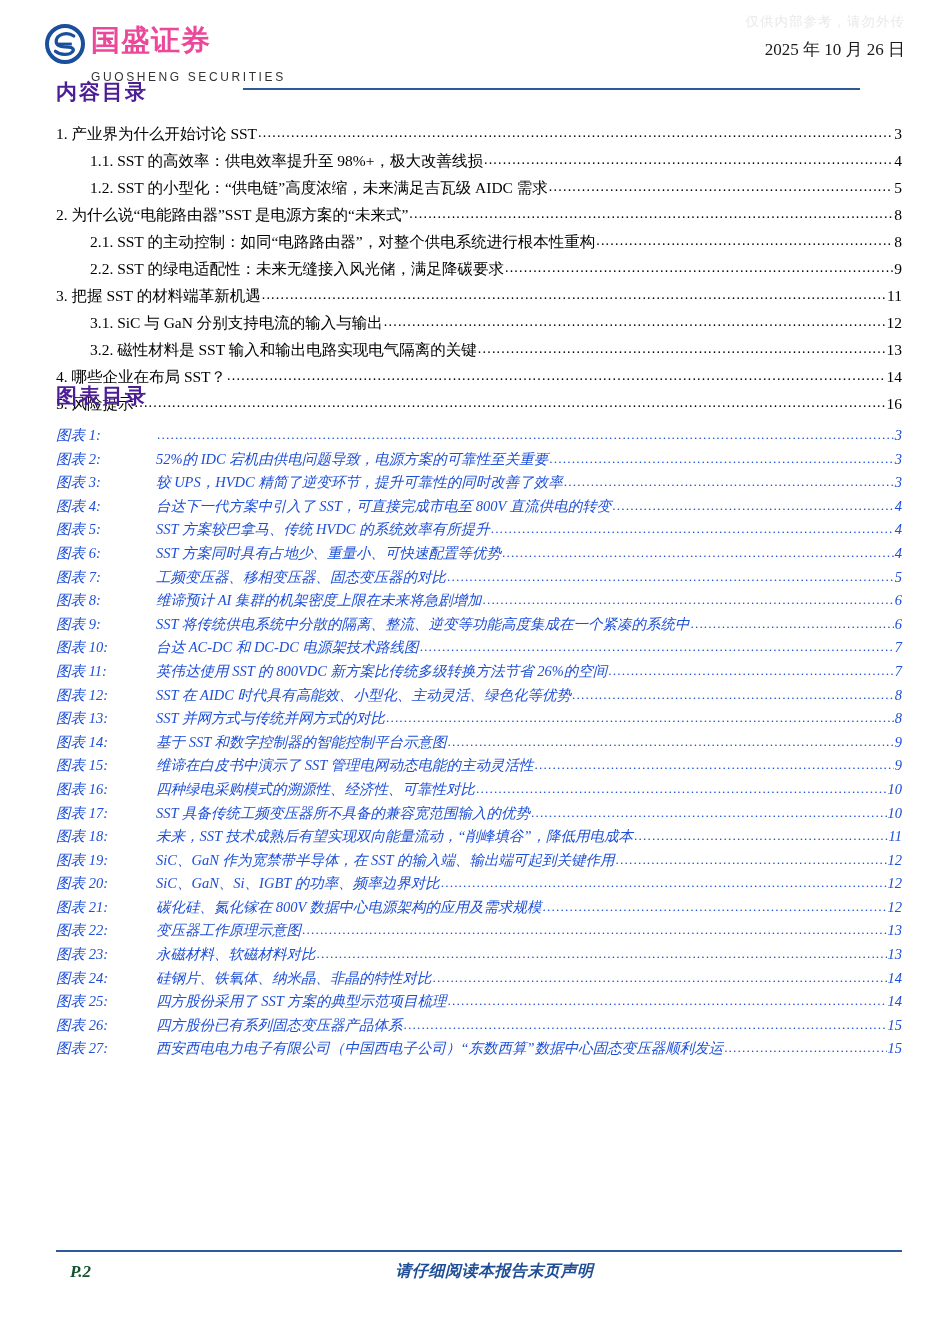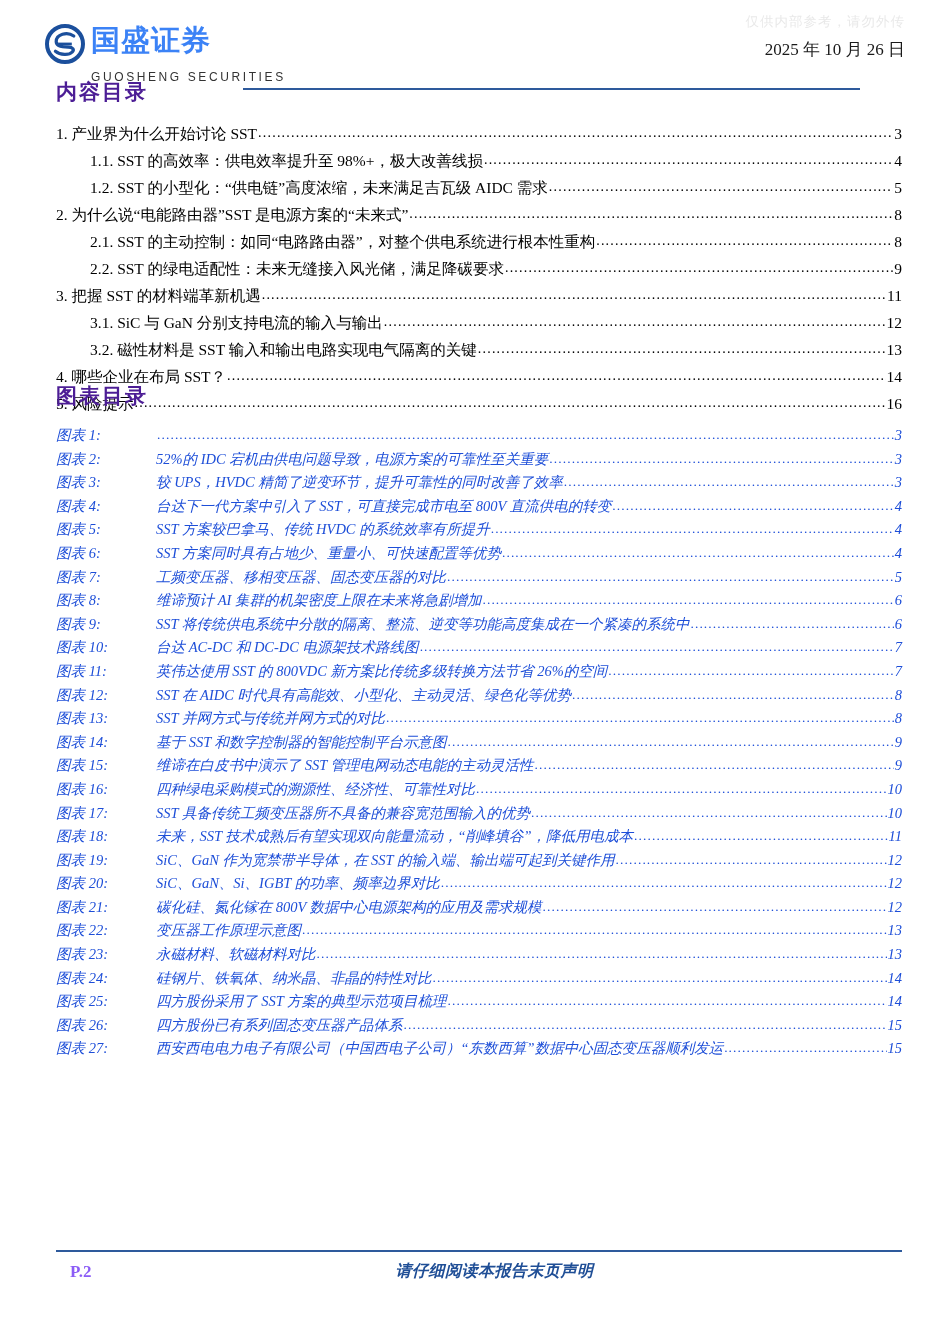--- a/index.html
+++ b/index.html
@@ -57,21 +57,21 @@
     display: flex;
     flex-direction: column;
     justify-content: flex-start;
     padding-top: 1px;
   }
   .logo-cn {
     font-family: "Liberation Serif", "DejaVu Serif", serif;
     font-weight: bold;
     font-size: 29px;
     line-height: 30px;
-    color: #3b82f6;
+    color: #ec4899;
     letter-spacing: 1px;
   }
   .logo-en {
     font-family: "Liberation Sans", "DejaVu Sans", sans-serif;
     font-size: 12px;
     line-height: 9px;
     color: #333333;
     letter-spacing: 2.6px;
     margin-top: 18px;
   }
@@ -185,22 +185,23 @@
     right: 48px;
     bottom: 92px;
     height: 2px;
     background: #2e5a9c;
   }
   .footer-page {
     position: absolute;
     left: 70px;
     bottom: 62px;
     font-weight: bold;
+    font-style: italic;
     font-size: 17px;
-    color: #8b5cf6;
+    color: #14532d;
   }
   .footer-note {
     position: absolute;
     left: 0;
     right: 0;
     bottom: 62px;
     text-align: center;
     font-weight: bold;
     font-style: italic;
     font-size: 16px;

